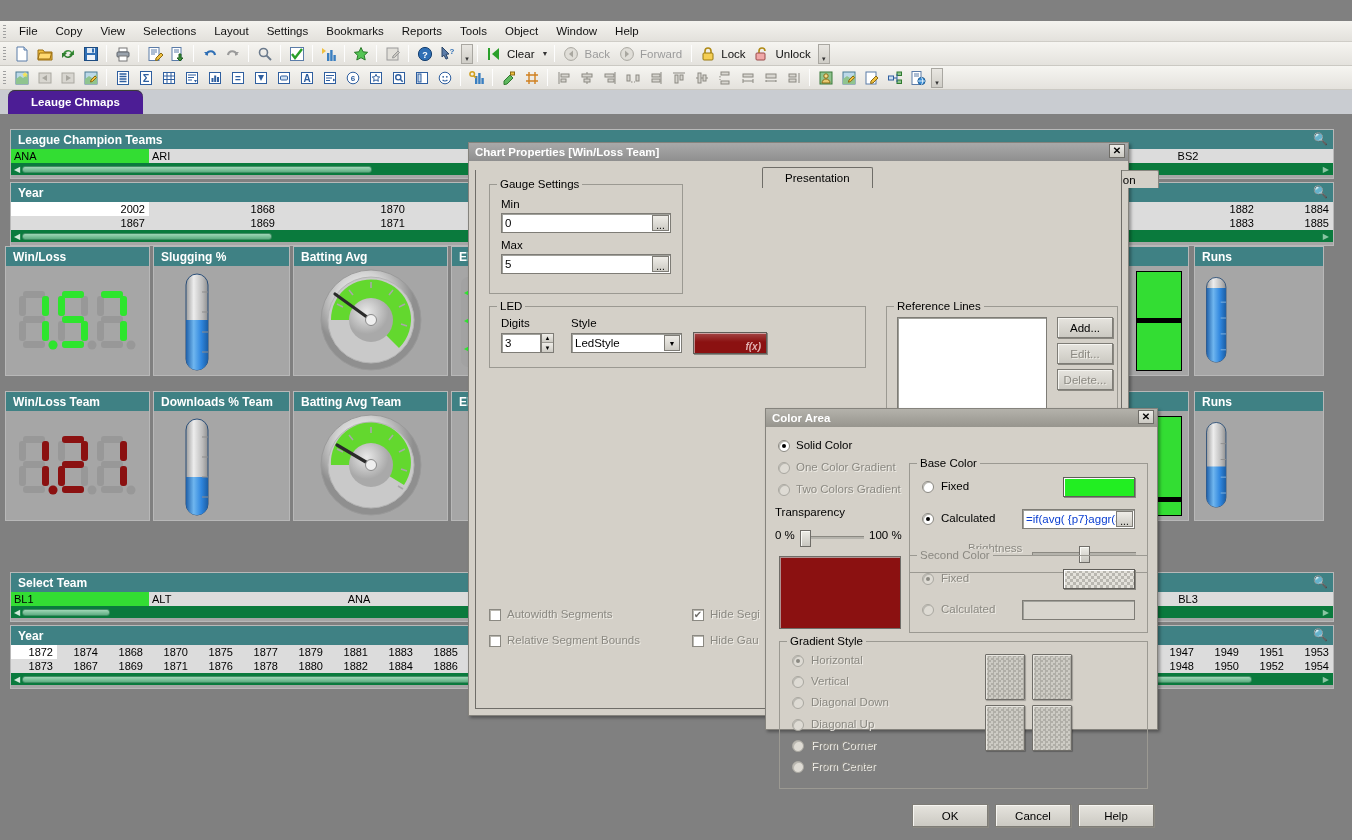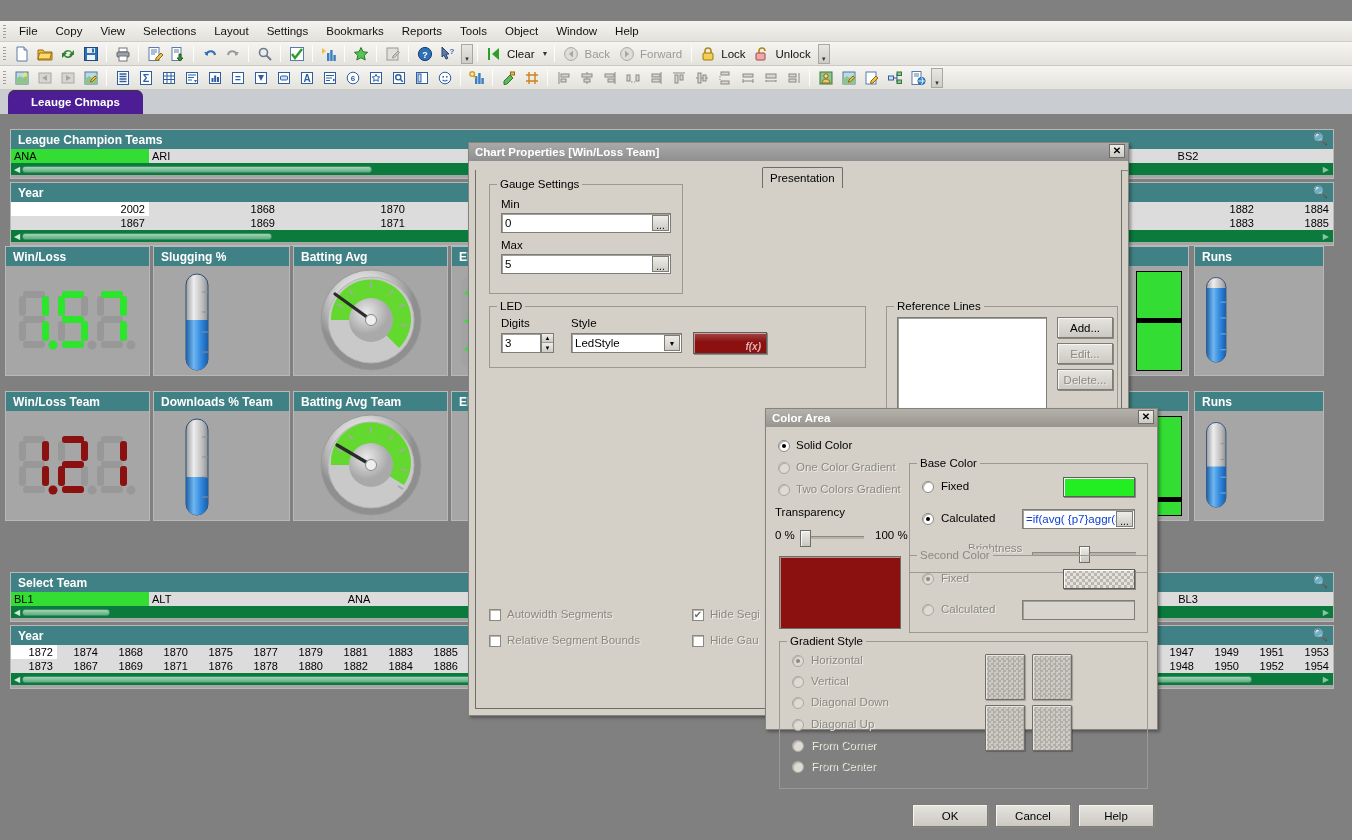--- a/index.html
+++ b/index.html
@@ -126,21 +126,21 @@
   .dlg-title.light { background:linear-gradient(to bottom,#b4b2ab,#97958e); }
   .dlg-close {
     position:absolute; right:3px; top:1px; width:16px; height:14px;
     background:linear-gradient(to bottom,#ecebe7,#cbc9c2);
     border:1px solid #6f6d68; display:flex; align-items:center; justify-content:center;
     font-size:10px; font-weight:bold; color:#000; line-height:1;
   }
 
   .tabstrip { position:relative; height:21px; margin:6px 6px 0 6px; }
   .ptab {
-    position:absolute; top:3px; height:18px; padding:0 7px; font-size:11.5px; color:#000;
+    position:absolute; top:3px; height:18px; padding:0 22px; font-size:11.5px; color:#000;
     background:#d4d0c8; border:1px solid #88867f; border-bottom:none;
     display:flex; align-items:center; border-radius:2px 2px 0 0;
   }
   .ptab.active { top:0px; height:21px; background:#d4d0c8; border-color:#6f6d68; z-index:5;
                  box-shadow:0 1px 0 #d4d0c8; }
   .tabbody { position:absolute; left:6px; right:6px; top:27px; bottom:6px;
              border:1px solid #6f6d68; border-top:none; background:#d4d0c8; }
 
   fieldset.gb {
     position:absolute; border:1px solid #9b9992; border-top:1px solid #9b9992;
@@ -1137,21 +1137,21 @@
     <div class="lbl" style="left:30px; top:30px;">Solid Color</div>
 
     <div class="rad dis" style="left:12px; top:53px;"></div>
     <div class="lbl dim" style="left:30px; top:52px;">One Color Gradient</div>
 
     <div class="rad dis" style="left:12px; top:75px;"></div>
     <div class="lbl dim" style="left:30px; top:74px;">Two Colors Gradient</div>
 
     <div class="lbl" style="left:9px; top:97px;">Transparency</div>
     <div class="lbl" style="left:9px; top:120px;">0 %</div>
-    <div class="lbl" style="left:109px; top:120px;">100 %</div>
+    <div class="lbl" style="left:103px; top:120px;">100 %</div>
     <div class="slider" style="left:36px; top:127px; width:62px;">
       <div class="sthumb" style="left:-3px;"></div>
     </div>
 
     <div style="position:absolute; left:13px; top:147px; width:122px; height:73px;
                 background:#8b1111; border:1px solid #6f6d68; box-shadow:inset 1px 1px 0 #b0908f;"></div>
 
     <fieldset class="gb" style="left:143px; top:30px; width:239px; height:110px;margin-top:24px;">
       <div class="gb-lgd">Base Color</div>
       <div class="rad" style="left:12px; top:17px;"></div>

